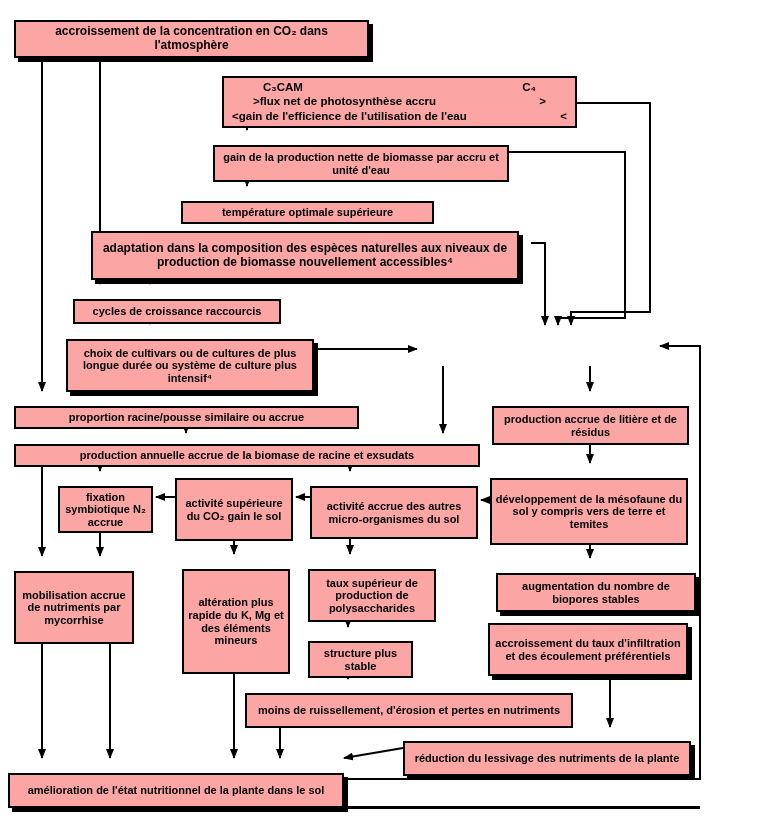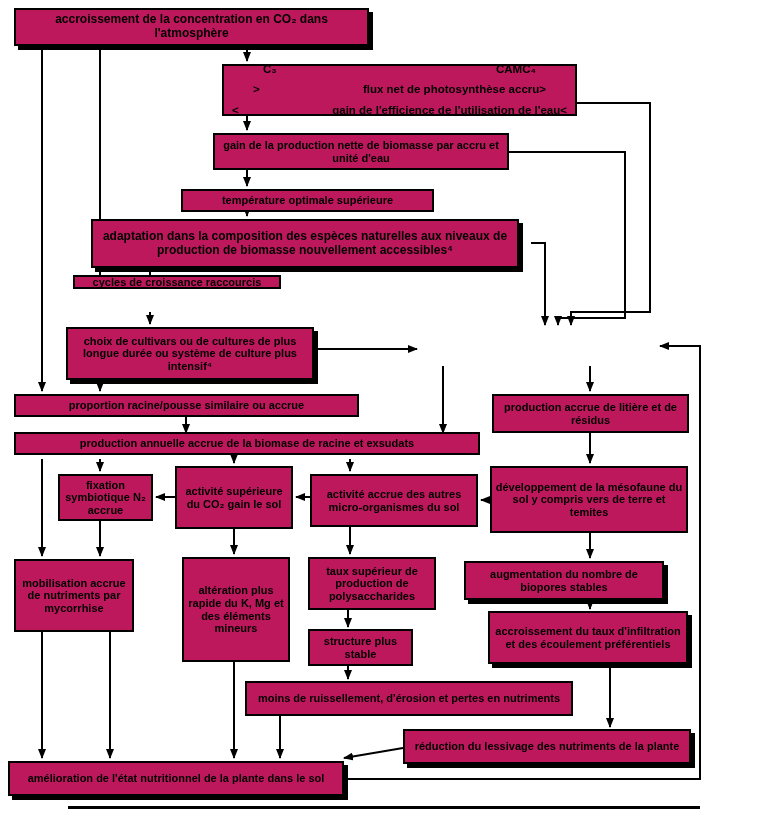--- a/index.html
+++ b/index.html
@@ -1,31 +1,31 @@
 <!DOCTYPE html>
 <html><head>
 <meta charset="utf-8">
 <style>
   html,body{margin:0;padding:0;background:#ffffff;}
   .canvas{
     position:relative;width:760px;height:819px;background:#ffffff;
     font-family:"Liberation Sans",sans-serif;color:#000;overflow:hidden;
   }
   .box{
-    position:absolute;box-sizing:border-box;border:2px solid #000;background:#be185d;
+    position:absolute;box-sizing:border-box;border:2px solid #000;background:#fca5a5;
     display:flex;align-items:center;justify-content:center;text-align:center;
-    font-size:11px;font-weight:700;line-height:1.15;padding:1px 3px;z-index:2;
+    font-size:11px;font-weight:700;line-height:1.15;padding:1px 3px;z-index:2;margin-top:12px;
   }
   .shadow{box-shadow:4px 4px 0 #000;}
   .fs12{font-size:12px;}
   .arrows{position:absolute;left:0;top:0;z-index:1;}
   .arrows polyline,.arrows line{stroke:#000;stroke-width:2;fill:none;}
-  .cam{flex-direction:column;justify-content:center;gap:7px;font-size:11.5px;}
+  .cam{flex-direction:column;justify-content:center;gap:1px;font-size:11.5px;}
   .cam-row{display:flex;width:100%;align-items:center;}
-  .cam-row .mid{flex:1;text-align:right;}
+  .cam-row .mid{flex:1;text-align:left;}
   .r1{padding:0 36px;box-sizing:border-box;}
   .r2{padding:0 26px;box-sizing:border-box;}
   .r3{padding:0 5px;box-sizing:border-box;}
   .rule{position:absolute;background:#000;z-index:2;}
 </style>
 </head>
 <body>
 
 <div class="canvas">
 
@@ -94,21 +94,21 @@
       <span>&lt;</span>
     </div>
   </div>
 
   <div class="box" style="left:213px;top:133px;width:296px;height:37px">gain de la production nette de biomasse par accru et unité d'eau</div>
 
   <div class="box" style="left:181px;top:189px;width:253px;height:23px">température optimale supérieure</div>
 
   <div class="box shadow fs12" style="left:91px;top:219px;width:428px;height:49px">adaptation dans la composition des espèces naturelles aux niveaux de production de biomasse nouvellement accessibles⁴</div>
 
-  <div class="box" style="left:73px;top:275px;width:208px;height:14px">cycles de croissance raccourcis</div>
+  <div class="box" style="left:73px;top:287px;width:208px;height:25px">cycles de croissance raccourcis</div>
 
   <div class="box shadow" style="left:66px;top:327px;width:248px;height:53px">choix de cultivars ou de cultures de plus longue durée ou système de culture plus intensif⁴</div>
 
 
   <div class="box" style="left:14px;top:394px;width:345px;height:23px">proportion racine/pousse similaire ou accrue</div>
 
   <div class="box" style="left:14px;top:432px;width:466px;height:23px">production annuelle accrue de la biomase de racine et exsudats</div>
 
   <div class="box" style="left:492px;top:394px;width:197px;height:39px">production accrue de litière et de résidus</div>
 
@@ -119,21 +119,21 @@
   <div class="box" style="left:490px;top:466px;width:198px;height:67px">développement de la mésofaune du sol y compris vers de terre et temites</div>
 
   <div class="box" style="left:310px;top:474px;width:168px;height:53px">activité accrue des autres micro-organismes du sol</div>
 
   <div class="box" style="left:14px;top:559px;width:120px;height:73px">mobilisation accrue de nutriments par mycorrhise</div>
 
   <div class="box" style="left:182px;top:557px;width:108px;height:105px">altération plus rapide du K, Mg et des éléments mineurs</div>
 
   <div class="box" style="left:308px;top:557px;width:128px;height:53px">taux supérieur de production de polysaccharides</div>
 
-  <div class="box shadow" style="left:464px;top:561px;width:200px;height:39px">augmentation du nombre de biopores stables</div>
+  <div class="box shadow" style="left:496px;top:561px;width:200px;height:39px">augmentation du nombre de biopores stables</div>
 
   <div class="box" style="left:308px;top:629px;width:105px;height:37px">structure plus stable</div>
 
   <div class="box shadow" style="left:488px;top:611px;width:200px;height:53px">accroissement du taux d'infiltration et des écoulement préférentiels</div>
 
   <div class="box" style="left:245px;top:681px;width:328px;height:35px">moins de ruissellement, d'érosion et pertes en nutriments</div>
 
   <div class="box shadow" style="left:403px;top:729px;width:288px;height:35px">réduction du lessivage des nutriments de la plante</div>
 
   <div class="box shadow" style="left:8px;top:761px;width:336px;height:35px">amélioration de l'état nutritionnel de la plante dans le sol</div>

